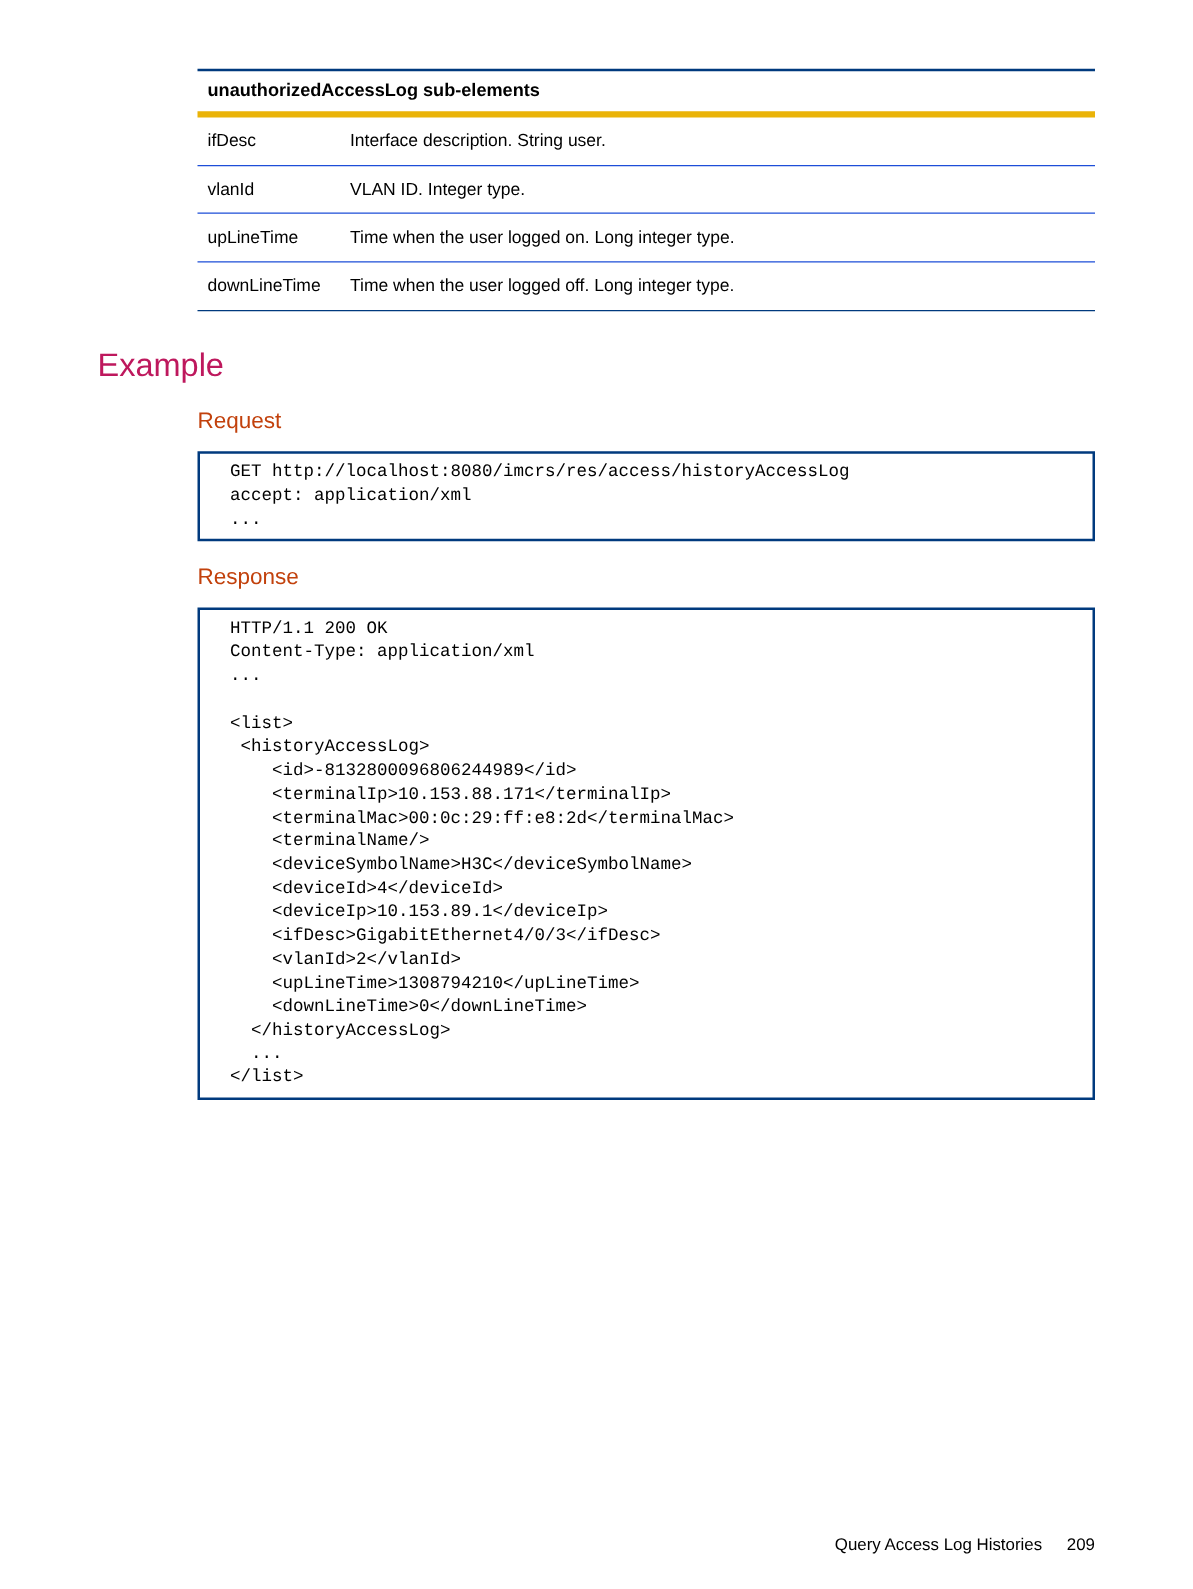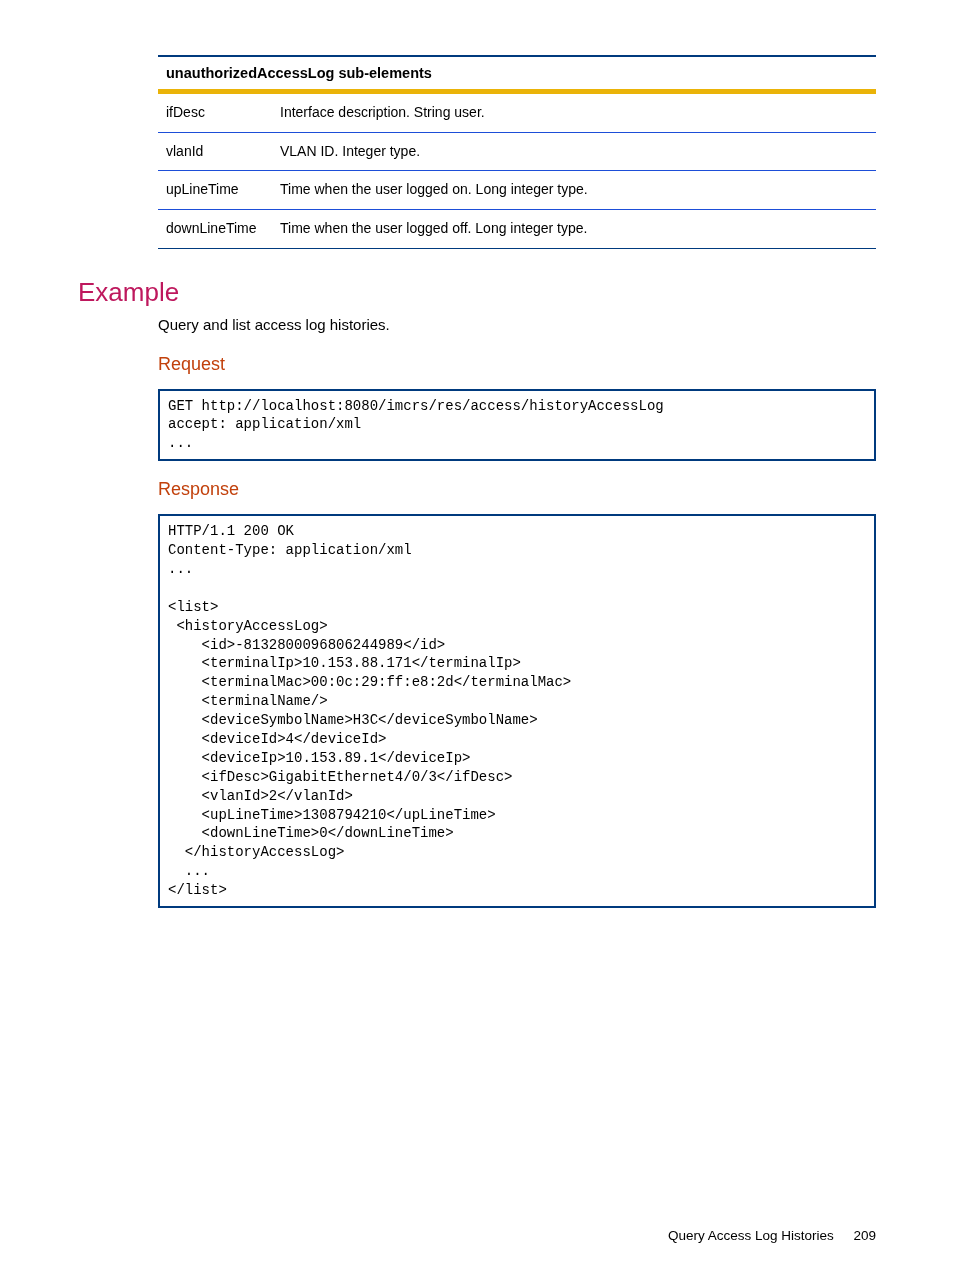--- a/index.html
+++ b/index.html
@@ -59,21 +59,21 @@
   }
   h3.sub {
     color: #c2410c;
     font-weight: normal;
     font-size: 18px;
     margin: 18px 0 14px 0;
   }
   pre.codebox {
     margin: 0;
     border: 2px solid #003A7E;
-    padding: 6px 8px;
+    padding: 6px 24px;
     font-family: "Courier New", Courier, monospace;
     font-size: 14px;
     line-height: 1.35;
     white-space: pre;
     overflow: hidden;
   }
   .footer {
     position: absolute;
     bottom: 28px;
     right: 78px;
@@ -116,21 +116,20 @@
           <td>Time when the user logged off.
 Long integer type.</td>
         </tr>
       </tbody>
     </table>
   </div>
 
   <h2 class="example">Example</h2>
 
   <div class="indent">
-    <p class="lead">Query and list access log histories.</p>
 
     <h3 class="sub">Request</h3>
     <pre class="codebox">GET http://localhost:8080/imcrs/res/access/historyAccessLog
 accept: application/xml
 ...</pre>
 
     <h3 class="sub">Response</h3>
     <pre class="codebox">HTTP/1.1 200 OK
 Content-Type: application/xml
 ...

